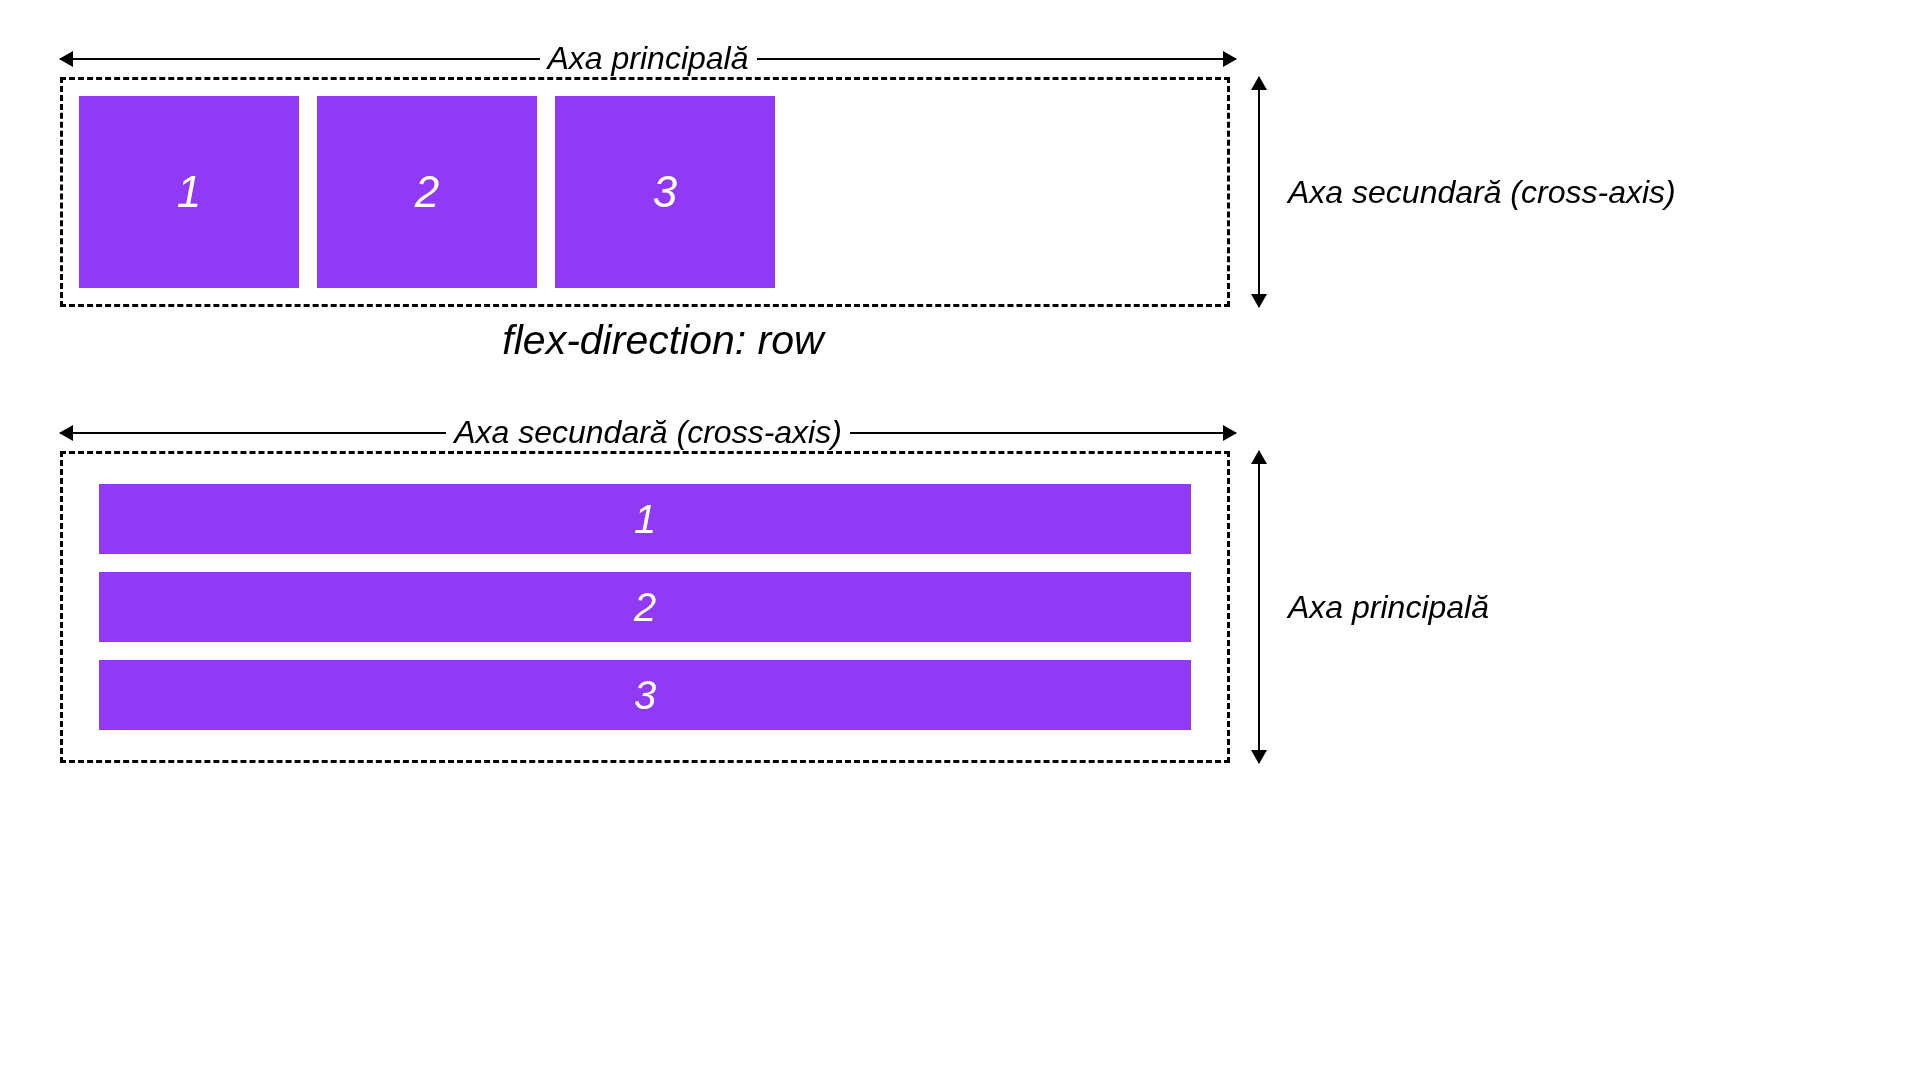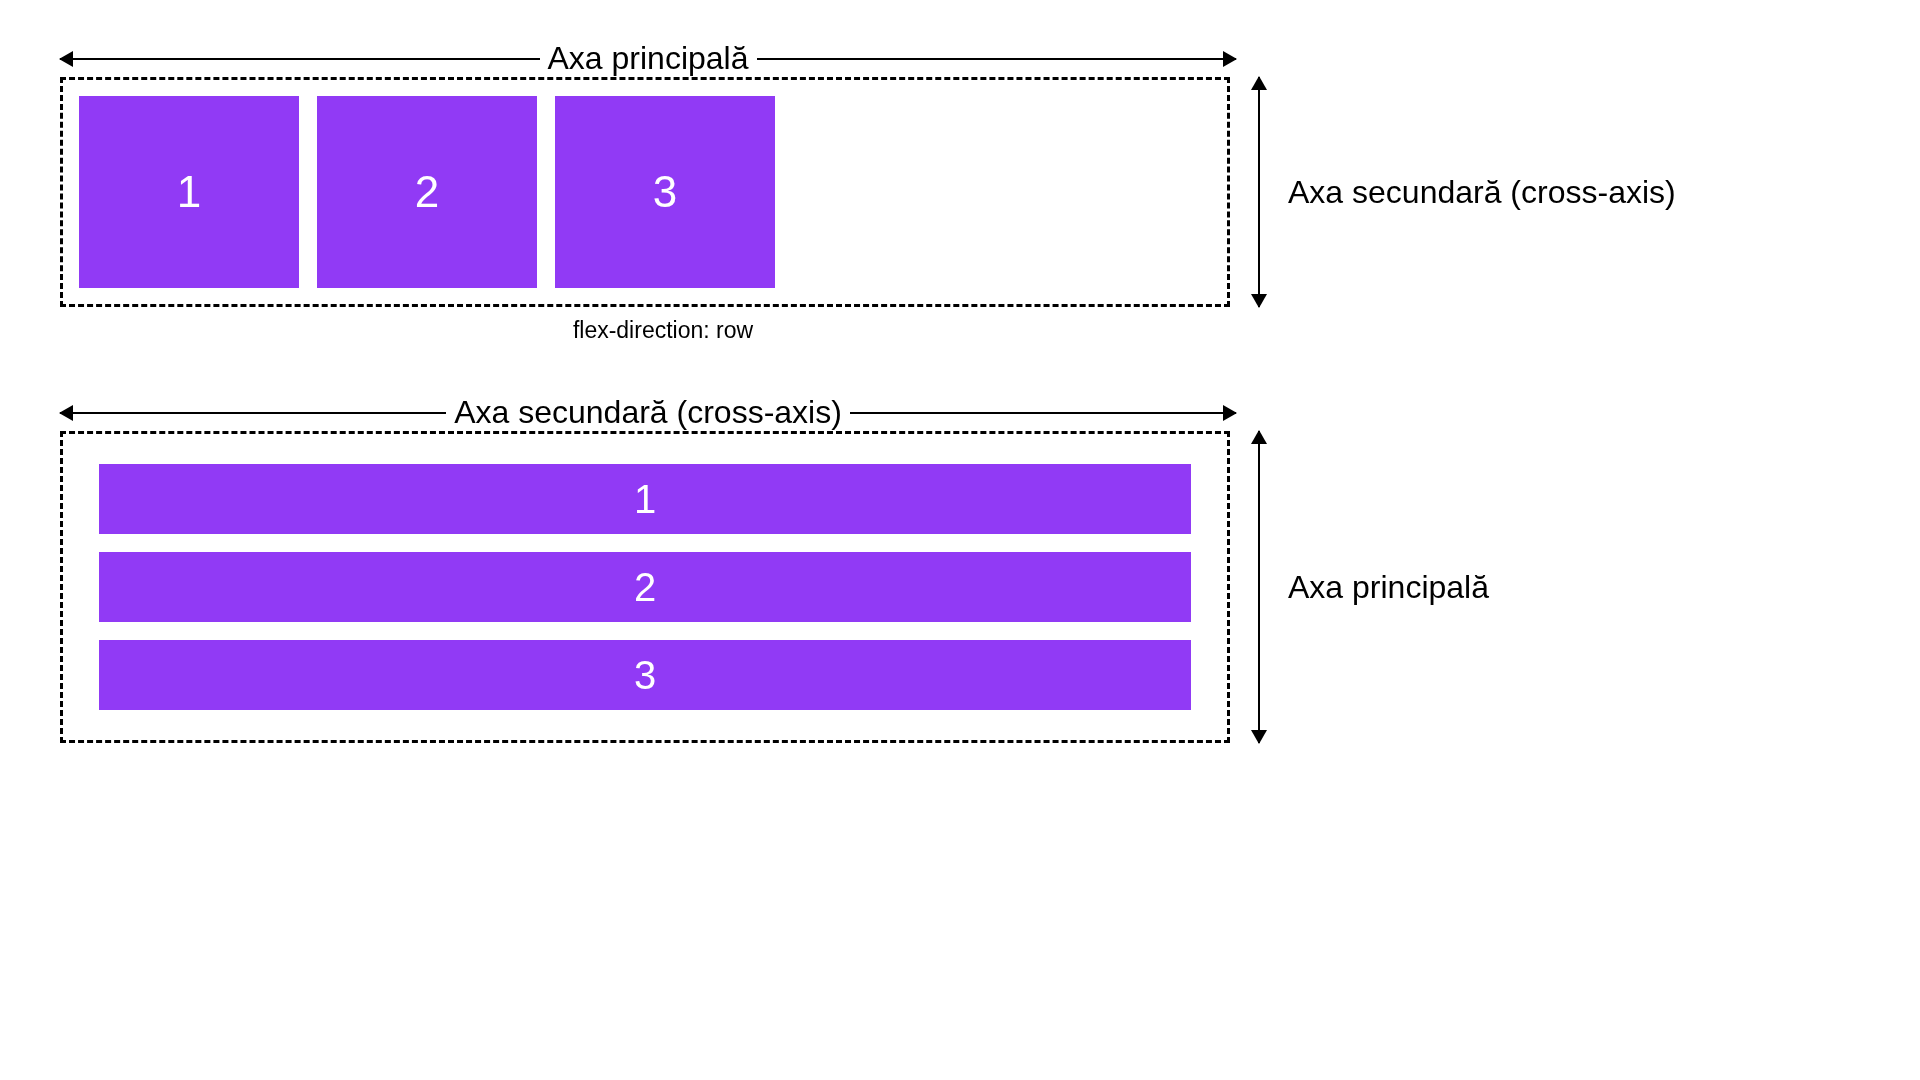--- a/index.html
+++ b/index.html
@@ -5,20 +5,21 @@
     * { margin: 0; padding: 0; box-sizing: border-box; }
     body {
       font-family: -apple-system, BlinkMacSystemFont, "Segoe UI", Arial, sans-serif;
       background: #fff;
       padding: 40px 60px;
       width: 1920px;
       height: 1080px;
     }
     .diagram-section {
       margin-bottom: 50px;
+      font-style: italic;
     }
     .h-arrow-line {
       position: absolute;
       top: 50%;
       left: 0;
       right: 0;
       height: 2px;
       background: #000;
       transform: translateY(-50%);
     }
@@ -129,21 +130,21 @@
       border-left: 8px solid transparent;
       border-right: 8px solid transparent;
       border-top: 14px solid #000;
     }
     .v-arrow-label {
       font-size: 32px;
       margin-left: 14px;
       white-space: nowrap;
     }
     .caption {
-      font-size: 23px;
+      font-size: 41px;
       text-align: center;
       margin-top: 10px;
     }
     .top-arrow-split {
       display: flex;
       align-items: center;
       width: 1176px;
     }
     .top-arrow-split .seg {
       flex: 1;

